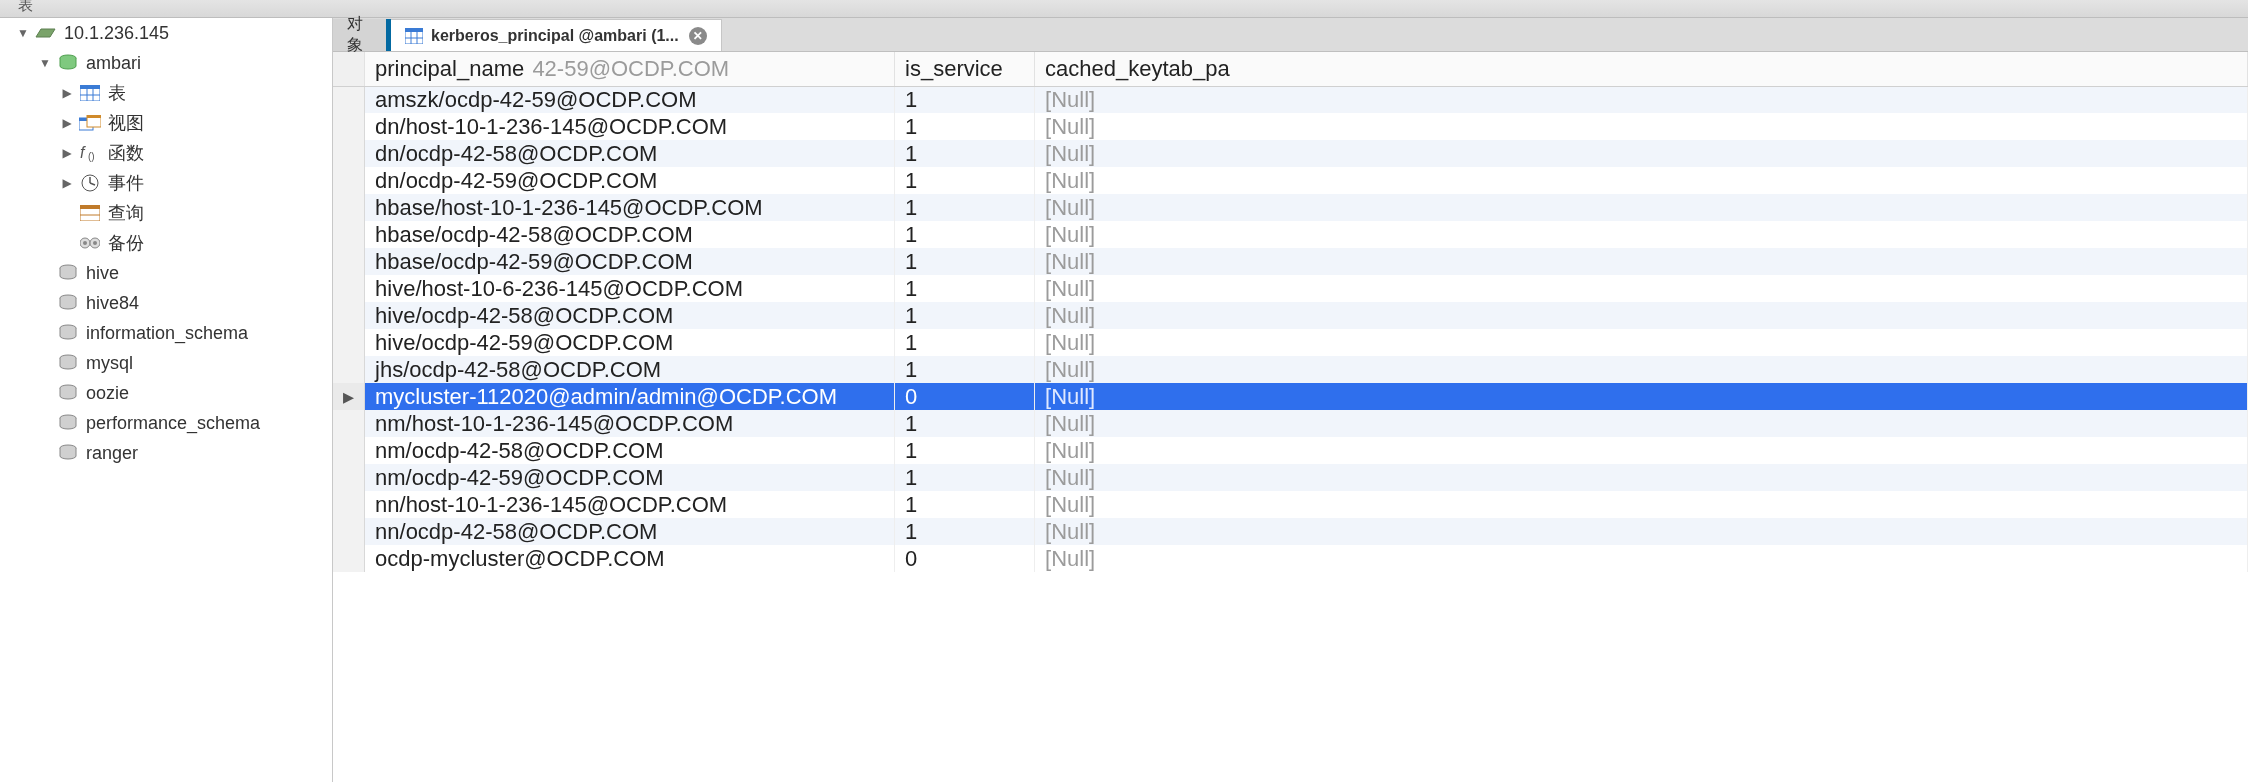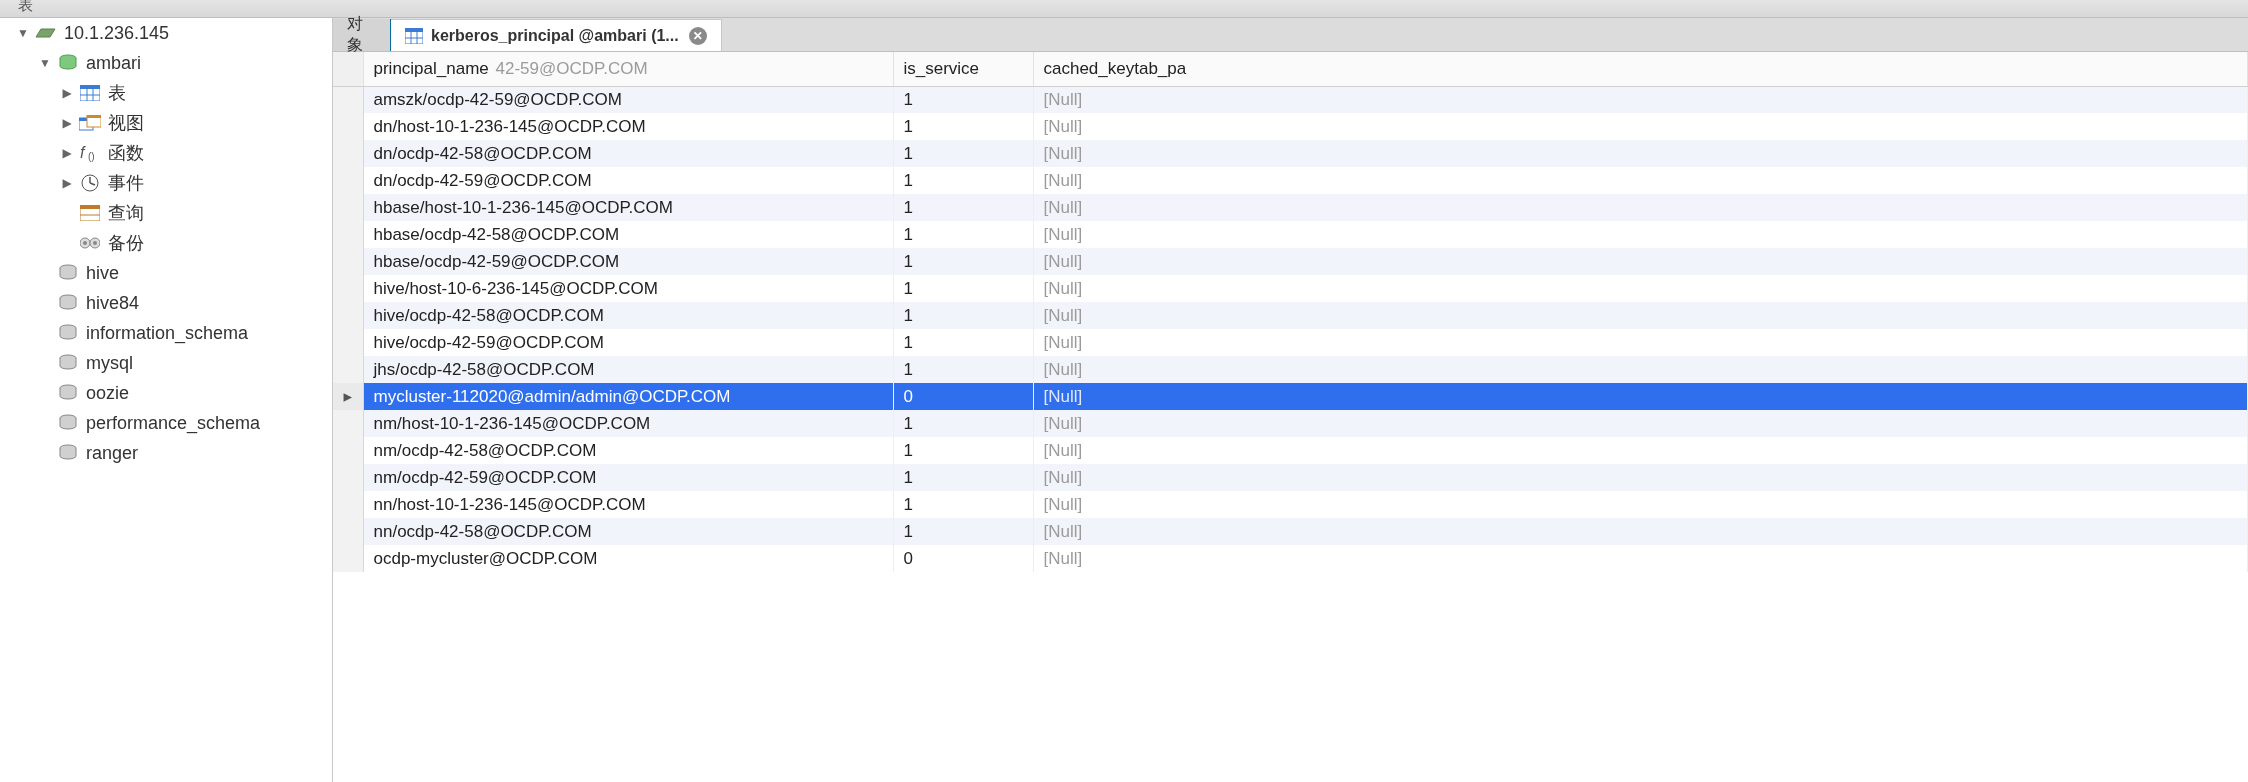--- a/index.html
+++ b/index.html
@@ -19,29 +19,29 @@
 .icon-slot { width: 24px; display: inline-flex; justify-content: center; margin-right: 6px;}
 .lvl1 { padding-left: 16px; }
 .lvl2 { padding-left: 38px; }
 .lvl3 { padding-left: 60px; }
 
 
 .content { flex: 1; display: flex; flex-direction: column; background: #ececec; }
 
 
 .tabstrip { height: 34px; background: #dcdcdc; border-bottom: 1px solid #bfbfbf; display: flex; align-items: flex-end; }
-.tab { height: 32px; display: flex; align-items: center; padding: 0 14px; font-size: 16px; border-right: 1px solid #0369a1; background: #e3e3e3; color: #333; }
+.tab { height: 32px; display: flex; align-items: center; padding: 0 14px; font-size: 16px; border-right: 5px solid #0369a1; background: #e3e3e3; color: #333; }
 .tab.obj { background: #d4d4d4; width: 58px; justify-content: center;}
 .tab.active { background: #fff; border-top: 1px solid #c6c6c6; border-right: 1px solid #c6c6c6; font-weight: 600; }
 .tab .tab-icon { margin-right: 8px; display: inline-flex;}
 .tab .close { margin-left: 10px; width: 18px; height: 18px; border-radius: 9px; background: #8a8a8a; color: #fff; display: inline-flex; align-items: center; justify-content: center; font-size: 12px; }
 
 
 .grid-wrap { flex: 1; overflow: auto; background: #fff; }
-table.grid { border-collapse: collapse; width: 100%; font-size: 17px; color: #222; }
+table.grid { border-collapse: collapse; width: 100%; font-size: 22px; color: #222; }
 .grid th { position: sticky; top: 0; background: #fafafa; border-bottom: 1px solid #d0d0d0; border-right: 1px solid #e2e2e2; height: 34px; text-align: left; padding: 0 10px; font-weight: 400; }
 .grid th.rownum { width: 30px; background: #f0f0f0; }
 .grid td { height: 27px; padding: 0 10px; border-right: 1px solid #eee; }
 .grid tr.even td { background: #f1f5fb; }
 .grid tr.odd td { background: #ffffff; }
 .grid tr.sel td { background: #2f6fed !important; color: #fff; }
 .grid td.rownum { background: #f2f2f2 !important; width: 30px; border-right: 1px solid #d8d8d8; text-align: center; color: #888;}
 .grid tr.sel td.rownum { background: #eaeaea !important; color: #555;}
 .nullval { color: #9b9b9b; }
 .grid tr.sel .nullval { color: #e0e8ff; }

